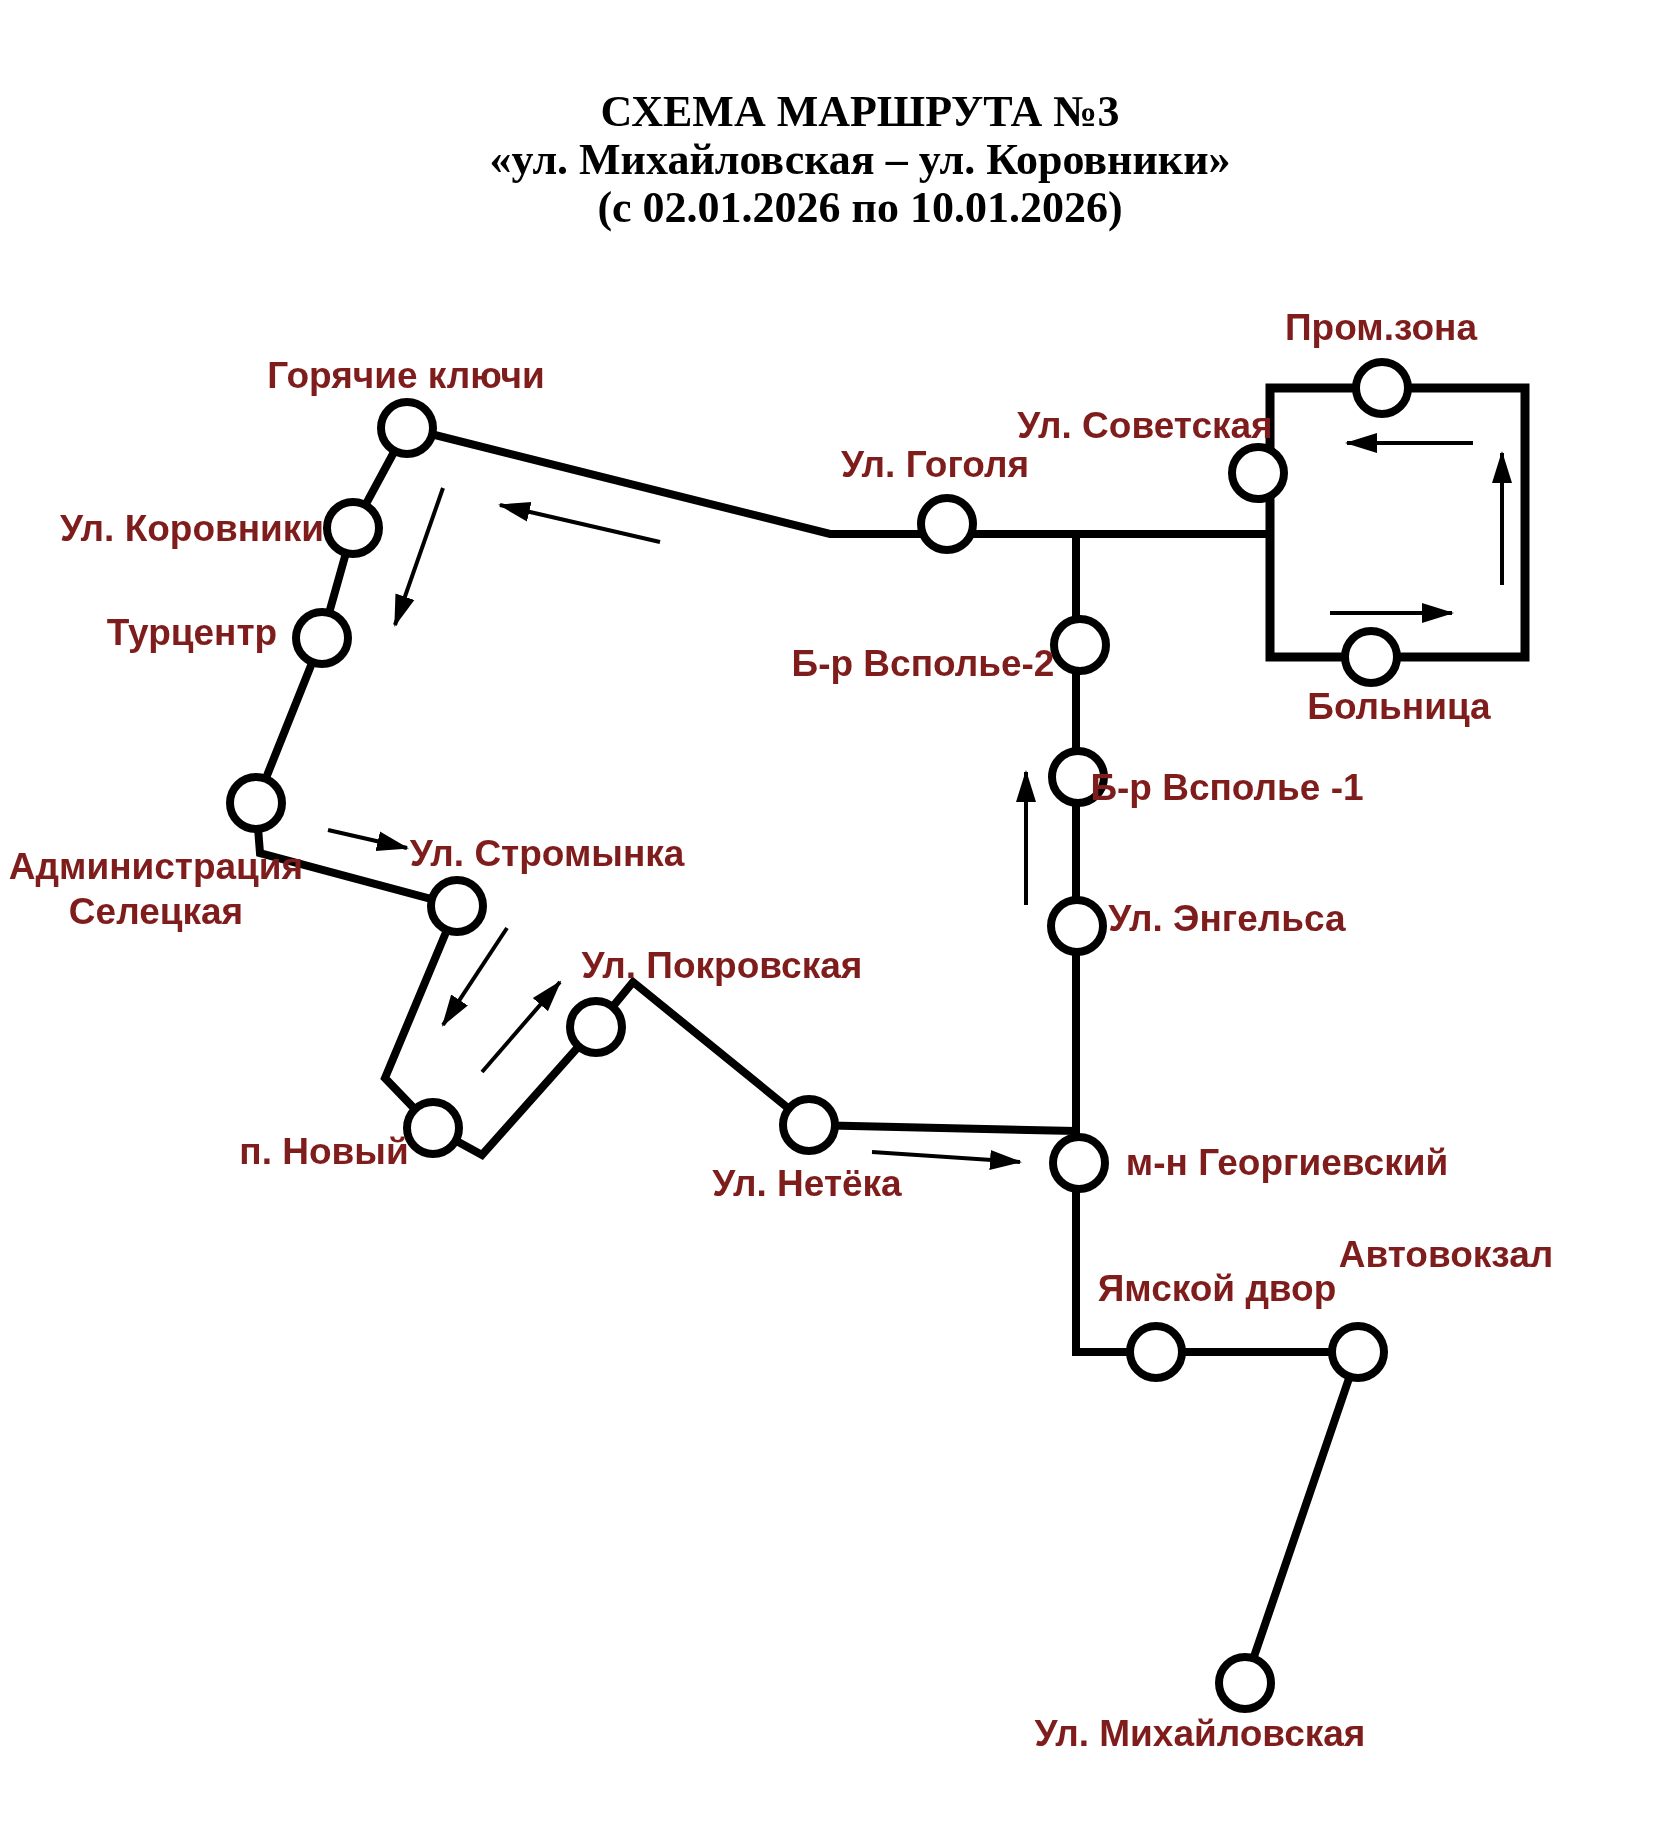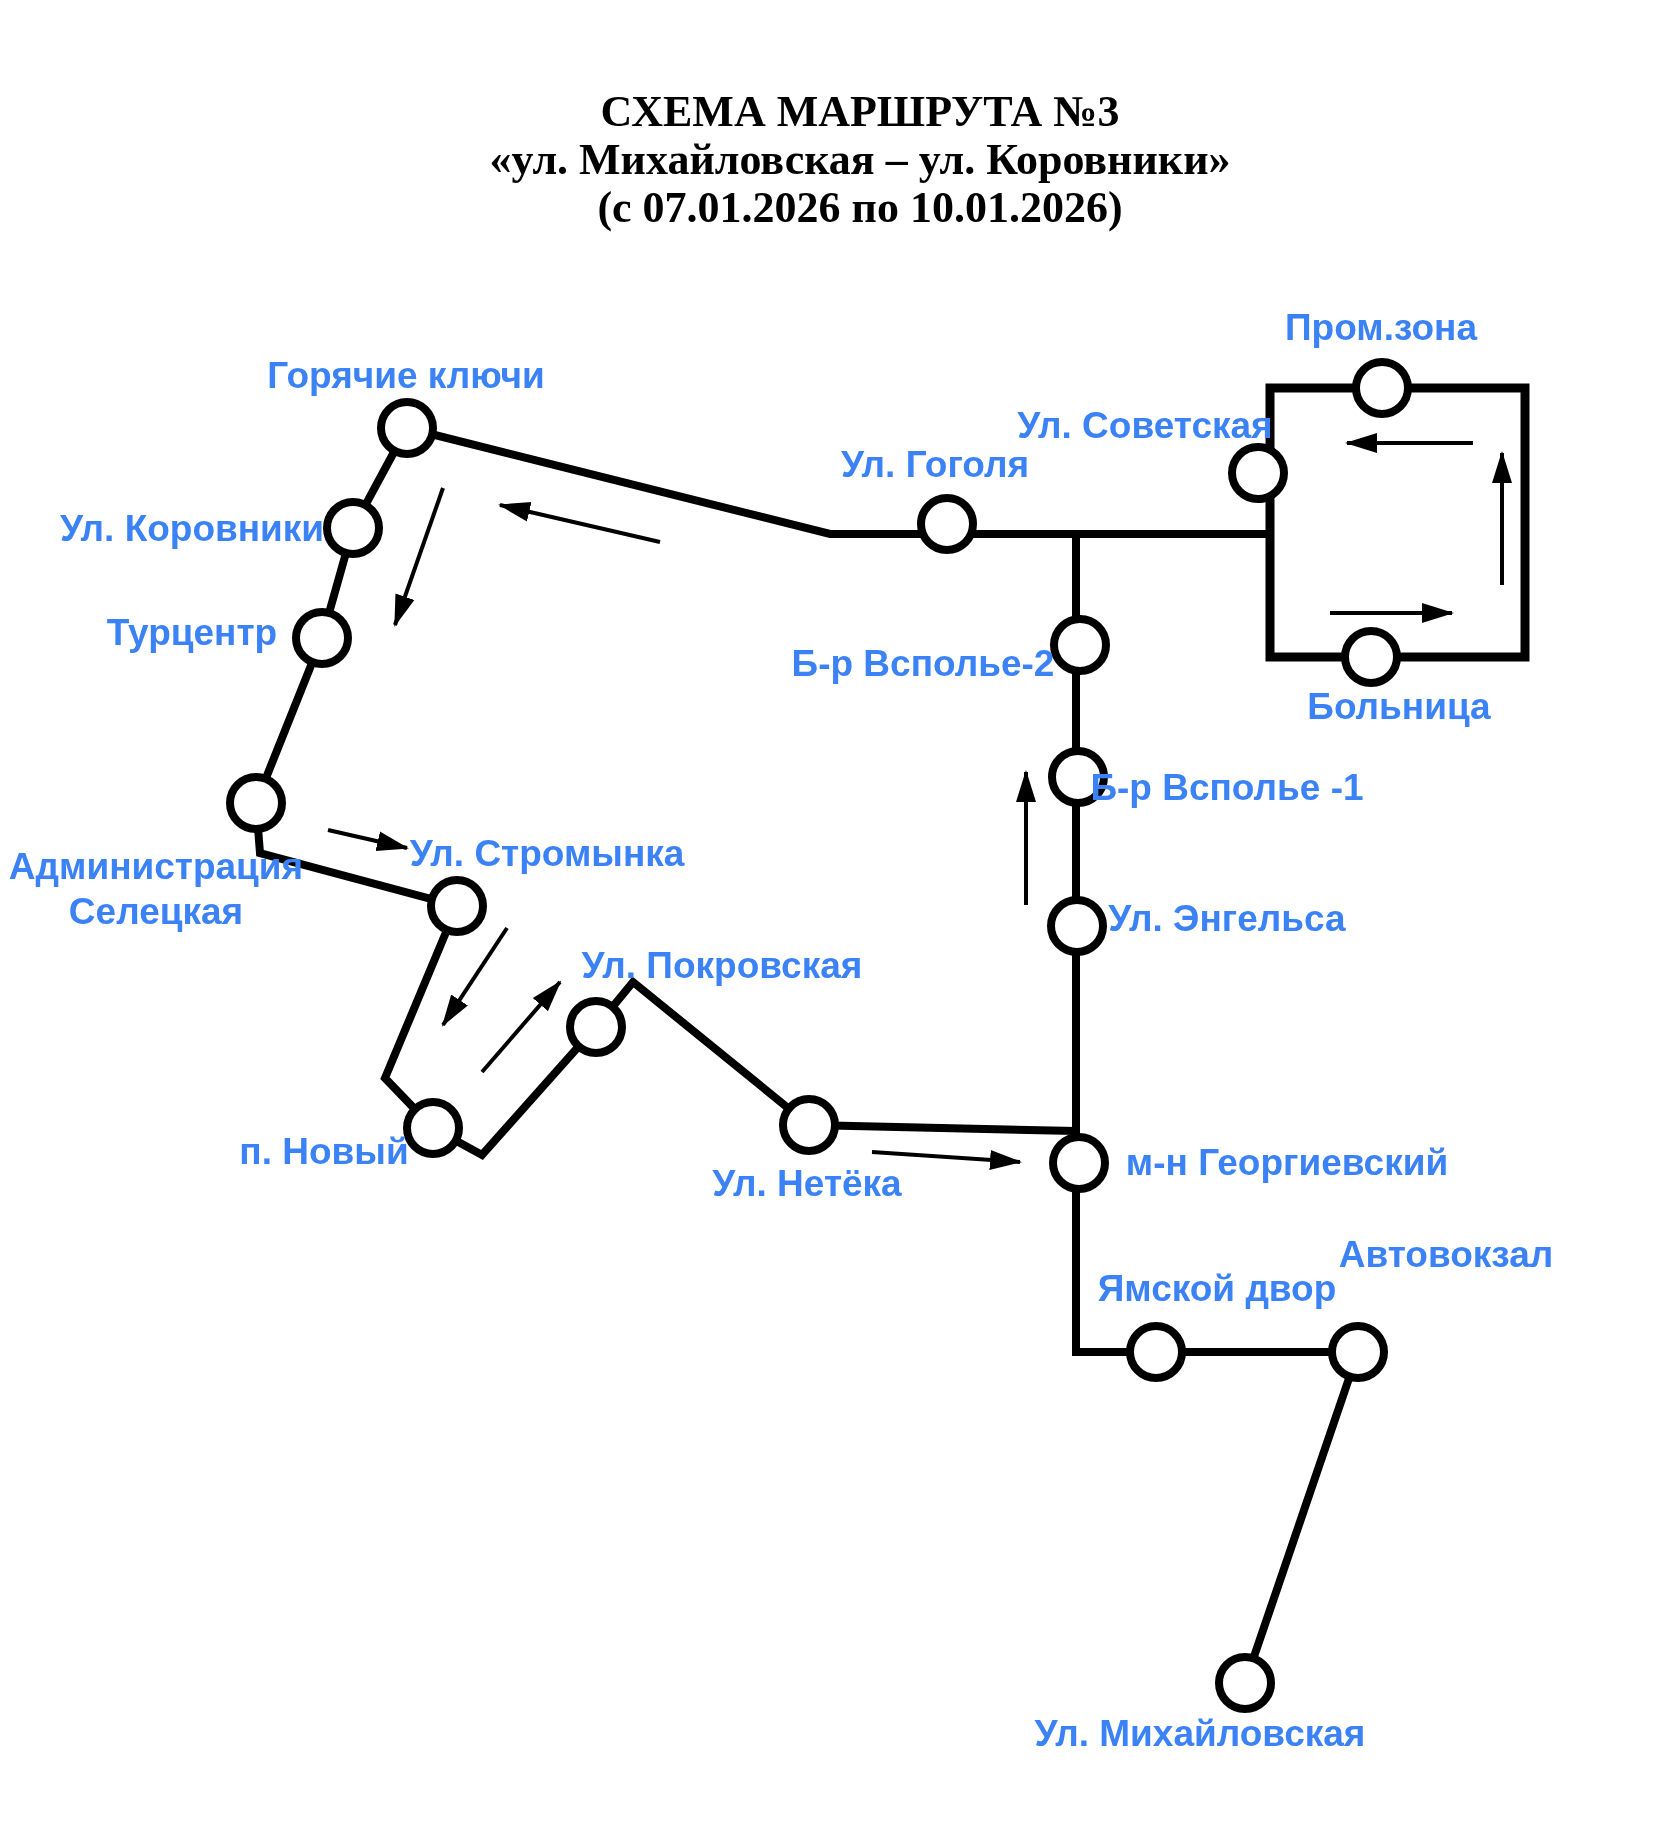--- a/index.html
+++ b/index.html
@@ -28,36 +28,36 @@
   #route-svg {
     position: absolute;
     left: 0;
     top: 0;
     width: 1654px;
     height: 1838px;
   }
   .stop-label {
     position: absolute;
     transform: translate(-50%, -50%);
-    color: #3b82f6;
+    color: #7f1d1d;
     font-weight: 700;
     font-size: 37px;
     line-height: 45px;
     text-align: center;
     white-space: nowrap;
   }
 </style>
 </head>
 <body>
 
 <div class="page">
   <div class="title-block">
     <div>СХЕМА МАРШРУТА №3</div>
     <div>«ул. Михайловская – ул. Коровники»</div>
-    <div>(с 07.01.2026 по 10.01.2026)</div>
+    <div>(с 02.01.2026 по 10.01.2026)</div>
   </div>
 
   <svg id="route-svg" viewBox="0 0 1654 1838" xmlns="http://www.w3.org/2000/svg">
     <defs>
       <marker id="arrowhead" markerUnits="userSpaceOnUse" markerWidth="34" markerHeight="24" refX="30" refY="12" orient="auto">
         <path d="M0,2 L32,12 L0,22 z" fill="#000000"></path>
       </marker>
     </defs>
     <g id="route-lines">
         <polyline points="407,428 830,534 1270,534" fill="none" stroke="#000000" stroke-width="8"></polyline>

